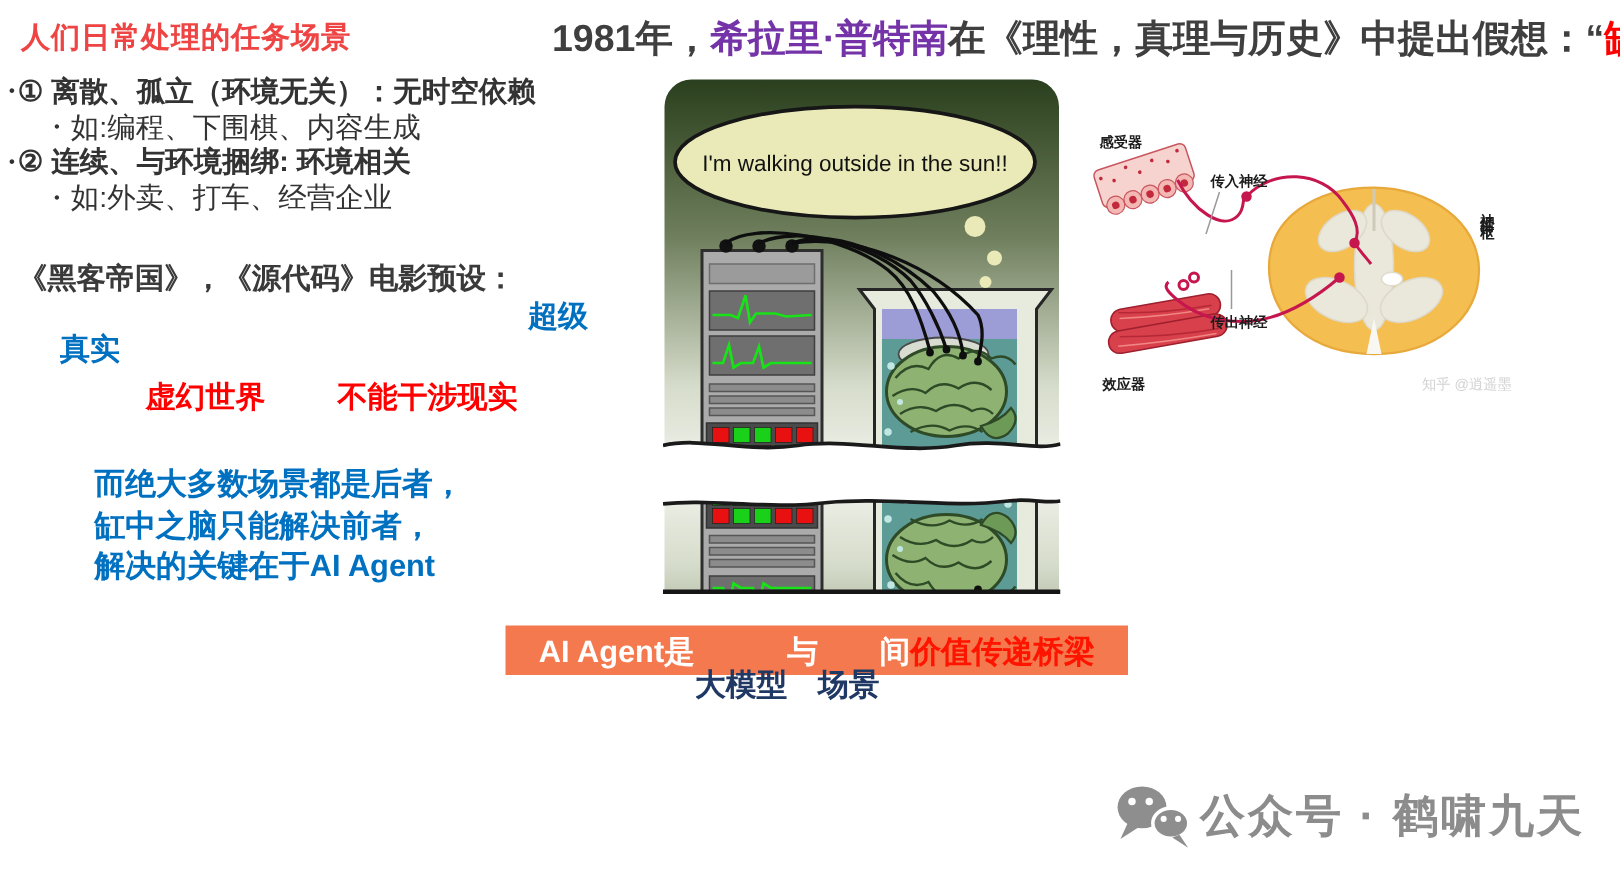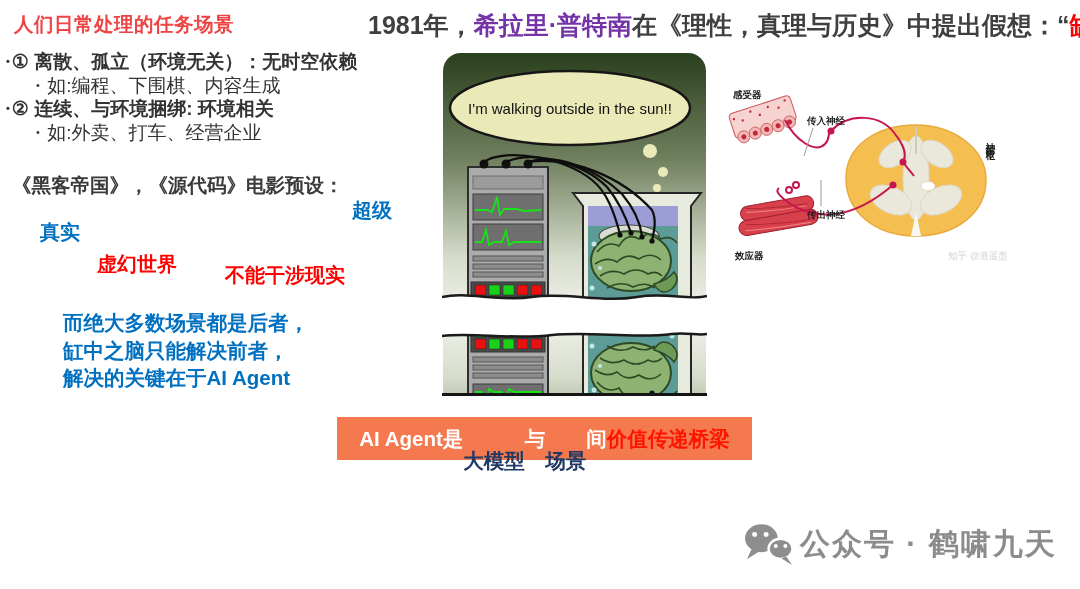--- a/index.html
+++ b/index.html
@@ -29,21 +29,21 @@
 
   
   .co{font-size:20px;font-weight:700;}
   .co-blue{color:#0070C0;}
   .co-red{color:#FF0000;margin-top:32px;}
 
   
   .note{left:63px;top:309px;font-size:20.5px;font-weight:700;color:#0070C0;line-height:27.5px;}
 
   
-  .banner{left:337px;top:417px;width:415px;height:43px;background:#F4794E;
+  .banner{left:337px;top:417px;width:415px;height:33px;background:#F4794E;
           display:flex;align-items:center;justify-content:center;font-size:20.5px;font-weight:700;}
   .banner .w{color:#ffffff;}
   .banner .navy{color:#1F3864;margin-top:44px;}
   .banner .r{color:#FF1400;}
 
   
   .footer-label{left:800px;top:524px;font-size:30px;color:#8c8c8c;letter-spacing:2px;font-weight:700;}
 
   .vtext{writing-mode:vertical-rl;letter-spacing:3px;}
 </style>
@@ -71,21 +71,21 @@
       <span class="dot">•</span><span class="num">②</span> <span class="b">连续、与环境捆绑:</span><span> 环境相关</span>
     </div>
     <div class="sub nowrap">
       <span class="dot">•</span> <span>如:外卖、打车、经营企业</span>
     </div>
   </div>
 
   <div class="abs co co-blue nowrap" style="left:352px;top:197px;">超级</div>
   <div class="abs co co-blue nowrap" style="left:40px;top:219px;">真实</div>
   <div class="abs co co-red nowrap" style="left:97px;top:219px;">虚幻世界</div>
-  <div class="abs co co-red nowrap" style="left:225px;top:230px;">不能干涉现实</div>
+  <div class="abs co co-red nowrap" style="left:225px;top:219px;">不能干涉现实</div>
 
   <div class="abs note">
     <div class="nowrap">而绝大多数场景都是后者，</div>
     <div class="nowrap">缸中之脑只能解决前者，</div>
     <div class="nowrap">解决的关键在于AI Agent</div>
   </div>
 
   <svg class="abs" style="left:442px;top:52px;" width="265" height="250" viewBox="0 0 265 250">
     <defs>
       <linearGradient id="vatbg" x1="0" y1="0" x2="0" y2="1">

